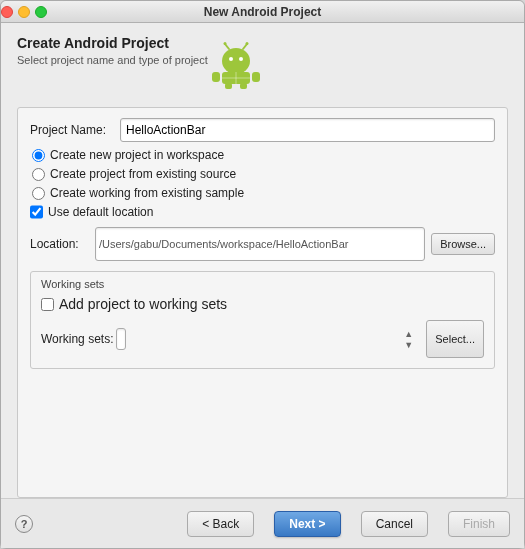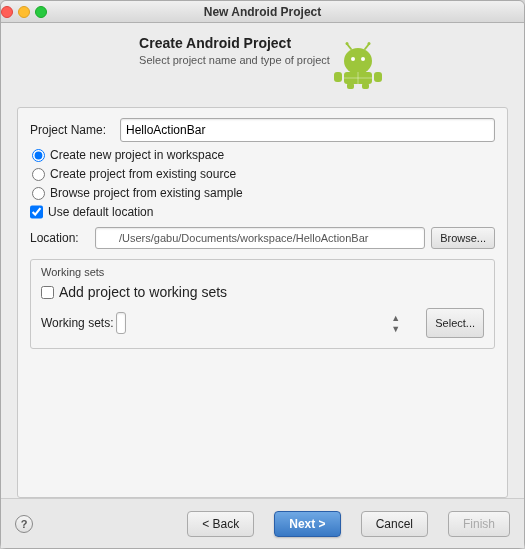--- a/index.html
+++ b/index.html
@@ -66,21 +66,21 @@
       flex: 1;
       display: flex;
       flex-direction: column;
       padding: 12px 16px 0 16px;
     }
 
     
     .header-section {
       display: flex;
       align-items: flex-start;
-      justify-content: center;
+      justify-content: flex-start;
       margin-bottom: 16px;
     }
 
     .header-text .header-title {
       font-size: 14px;
       font-weight: bold;
       color: #222;
       margin-bottom: 3px;
     }
 
@@ -169,24 +169,24 @@
     }
 
     .location-row label {
       font-size: 12px;
       color: #222;
       min-width: 65px;
     }
 
     .location-input {
       flex: 1;
-      height: 22px;
-      border: 1px solid #aaa;
-      border-radius: 3px;
-      padding: 2px 23px;
+      height: 34px;
+      border: 1px solid #aaa;
+      border-radius: 3px;
+      padding: 2px 3px;
       font-size: 11px;
       background: white;
       color: #555;
       outline: none;
       box-shadow: inset 0 1px 2px rgba(0,0,0,0.1);
     }
 
     .browse-btn {
       margin-left: 6px;
       height: 22px;
@@ -257,22 +257,22 @@
       transform: translateY(-50%);
       pointer-events: none;
       font-size: 9px;
       color: #666;
       display: flex;
       flex-direction: column;
       gap: 1px;
     }
 
     .select-btn {
-      margin-left: 22px;
-      height: 30px;
+      margin-left: 9px;
+      height: 38px;
       padding: 4px 8px;
       font-size: 11px;
       background: linear-gradient(to bottom, #f5f5f5, #e0e0e0);
       border: 1px solid #aaa;
       border-radius: 3px;
       cursor: pointer;
       color: #222;
     }
 
     
@@ -400,21 +400,21 @@
       <div class="radio-row">
         <input type="radio" name="project-type" id="new-workspace" checked="" style="">
         <label for="new-workspace">Create new project in workspace</label>
       </div>
       <div class="radio-row">
         <input type="radio" name="project-type" id="existing-source" style="">
         <label for="existing-source">Create project from existing source</label>
       </div>
       <div class="radio-row">
         <input type="radio" name="project-type" id="existing-sample" style="">
-        <label for="existing-sample">Browse project from existing sample</label>
+        <label for="existing-sample">Create working from existing sample</label>
       </div>
 
       <div class="checkbox-row">
         <input type="checkbox" id="use-default" checked="" style="">
         <label for="use-default">Use default location</label>
       </div>
 
       <div class="location-row">
         <label>Location:</label>
         <input type="text" class="location-input" value="/Users/gabu/Documents/workspace/HelloActionBar" style="">

